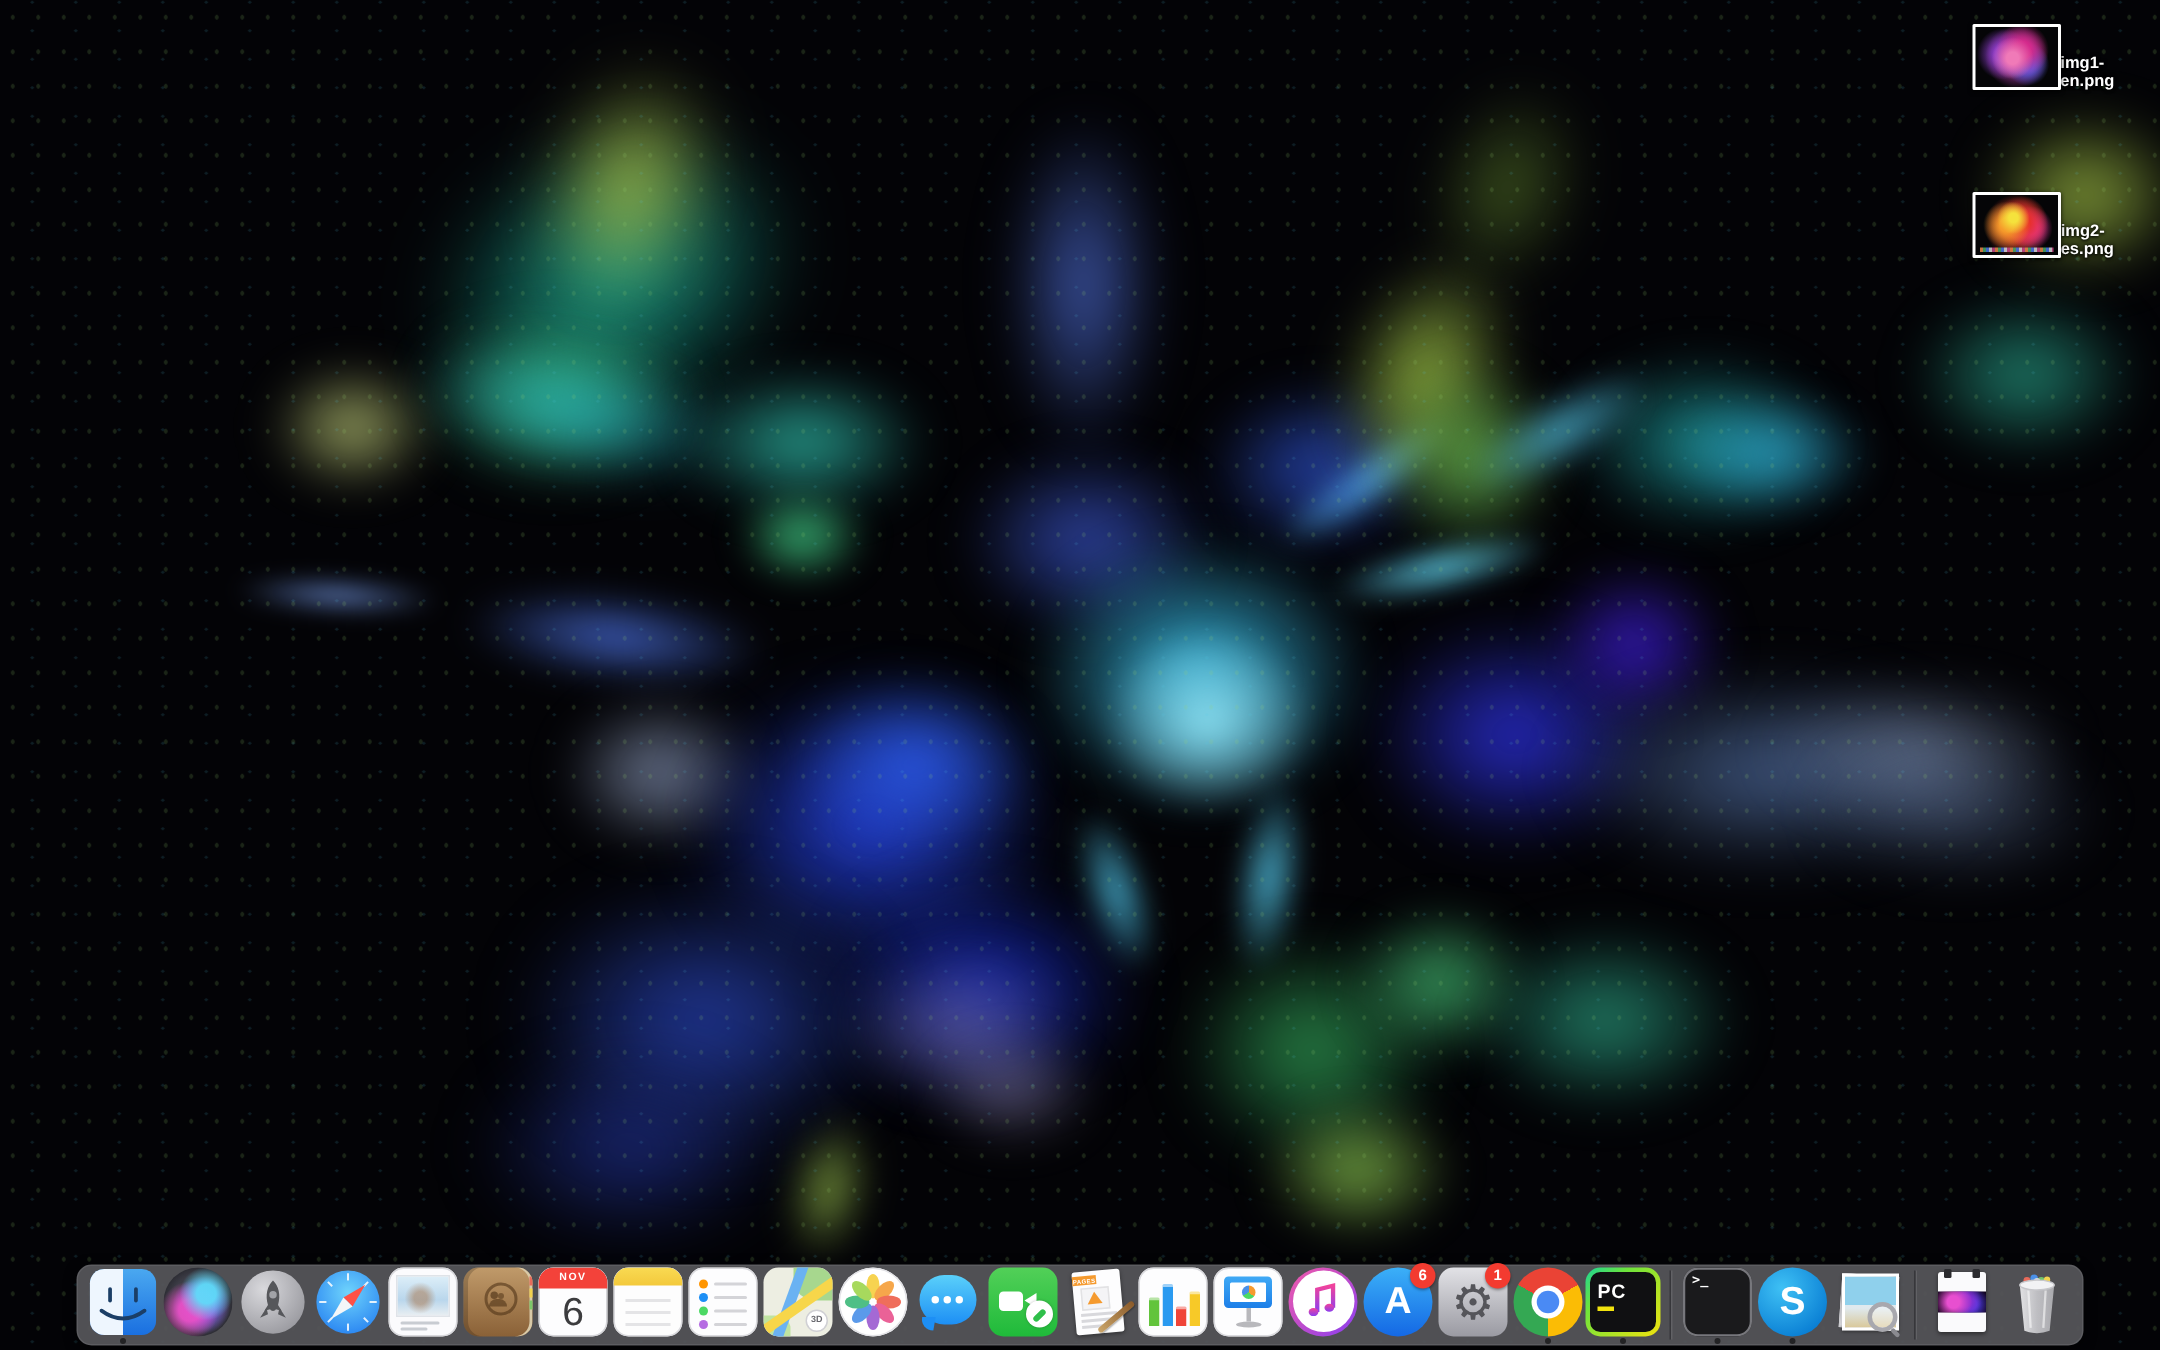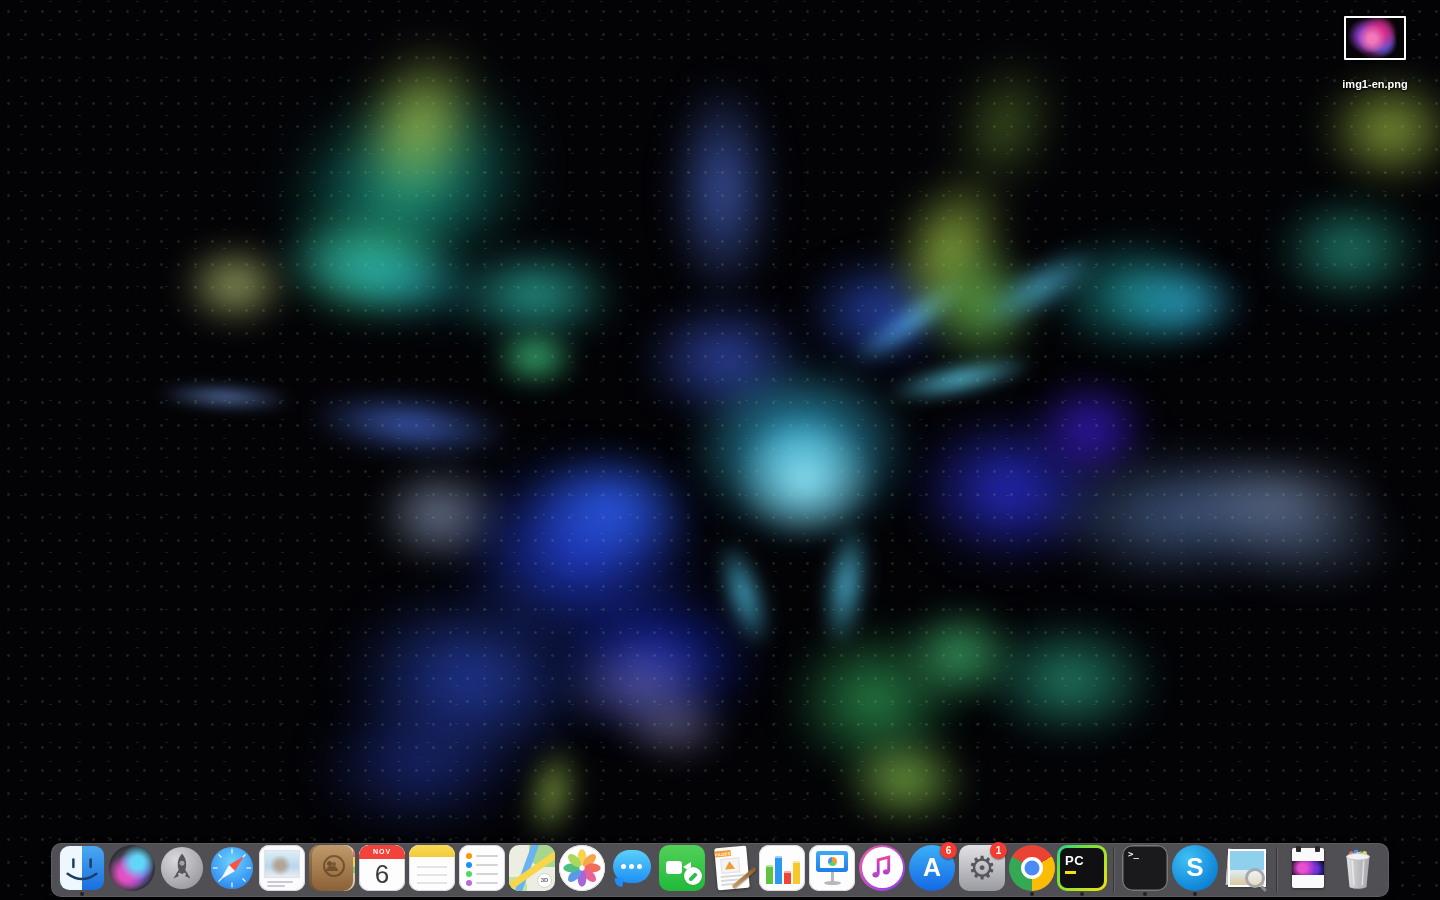--- a/index.html
+++ b/index.html
@@ -50,21 +50,21 @@
   .c40{left:595px;top:675px;width:160px;height:105px;background:radial-gradient(closest-side,rgba(168,158,204,.45),rgba(168,158,204,0) 72%);filter:blur(14px);}
   .c41{left:515px;top:725px;width:75px;height:135px;background:radial-gradient(closest-side,rgba(155,195,79,.75),rgba(155,195,79,0) 72%);filter:blur(11px);transform:rotate(12deg);}
   .c42{left:940px;top:30px;width:130px;height:190px;background:radial-gradient(closest-side,rgba(127,174,58,.5),rgba(127,174,58,0) 72%);filter:blur(18px);transform:rotate(20deg);}
   .c43{left:945px;top:255px;width:190px;height:65px;background:radial-gradient(closest-side,rgba(85,200,234,.8),rgba(85,200,234,0) 72%);filter:blur(9px);transform:rotate(-30deg);}
   .c44{left:1170px;top:475px;width:270px;height:130px;background:radial-gradient(closest-side,rgba(136,168,224,.4),rgba(136,168,224,0) 72%);filter:blur(18px);}
   .speck{position:absolute;inset:0;}
   .sp1{background-image:radial-gradient(rgba(150,210,110,.55) 1px,transparent 1.4px);background-size:17px 23px;opacity:.3;}
   .sp2{background-image:radial-gradient(rgba(80,200,230,.5) 1px,transparent 1.4px);background-size:29px 19px;background-position:7px 11px;opacity:.28;}
 
   
-  .desk-file{position:absolute;left:1315px;width:120px;display:flex;flex-direction:column;align-items:center;cursor:default;}
+  .desk-file{position:absolute;left:1315px;width:120px;display:flex;flex-direction:row;align-items:flex-end;cursor:default;}
   .df1{top:16px;} .df2{top:128px;}
   .thumb{width:58px;height:40px;border:2px solid #fff;border-radius:1px;box-shadow:0 1px 3px rgba(0,0,0,.8);position:relative;overflow:hidden;}
   .t1{background:
       radial-gradient(circle at 45% 52%,#f07ab8 0 11%,transparent 38%),
       radial-gradient(circle at 57% 38%,#d42a8c 0 14%,transparent 44%),
       radial-gradient(circle at 33% 45%,#8a3cc8 0 12%,transparent 40%),
       radial-gradient(circle at 63% 62%,#5a5ae0 0 10%,transparent 34%),
       radial-gradient(circle at 50% 50%,#b03ca8 0 20%,transparent 62%),#050507;}
   .t2{background:
       radial-gradient(circle at 46% 38%,#f5e23c 0 8%,transparent 28%),
@@ -247,20 +247,24 @@
     <div class="cl c43"></div>
     <div class="cl c44"></div>
     <div class="speck sp1"></div>
     <div class="speck sp2"></div>
   </div>
 
   <div class="desk-file df1">
     <div class="thumb t1"></div>
     <div class="dlabel">img1-en.png</div>
   </div>
+  <div class="desk-file df2">
+    <div class="thumb t2"></div>
+    <div class="dlabel">img2-es.png</div>
+  </div>
 
   <div id="dock">
 
     <div class="ditem">
       <div class="dicon">
         <svg viewBox="0 0 48 48" width="46" height="46">
           <defs>
               <linearGradient id="fg" x1="0" y1="0" x2="0" y2="1">
             <stop offset="0" stop-color="#4aa8f0"></stop>
                 <stop offset="1" stop-color="#1a6fe0"></stop>

